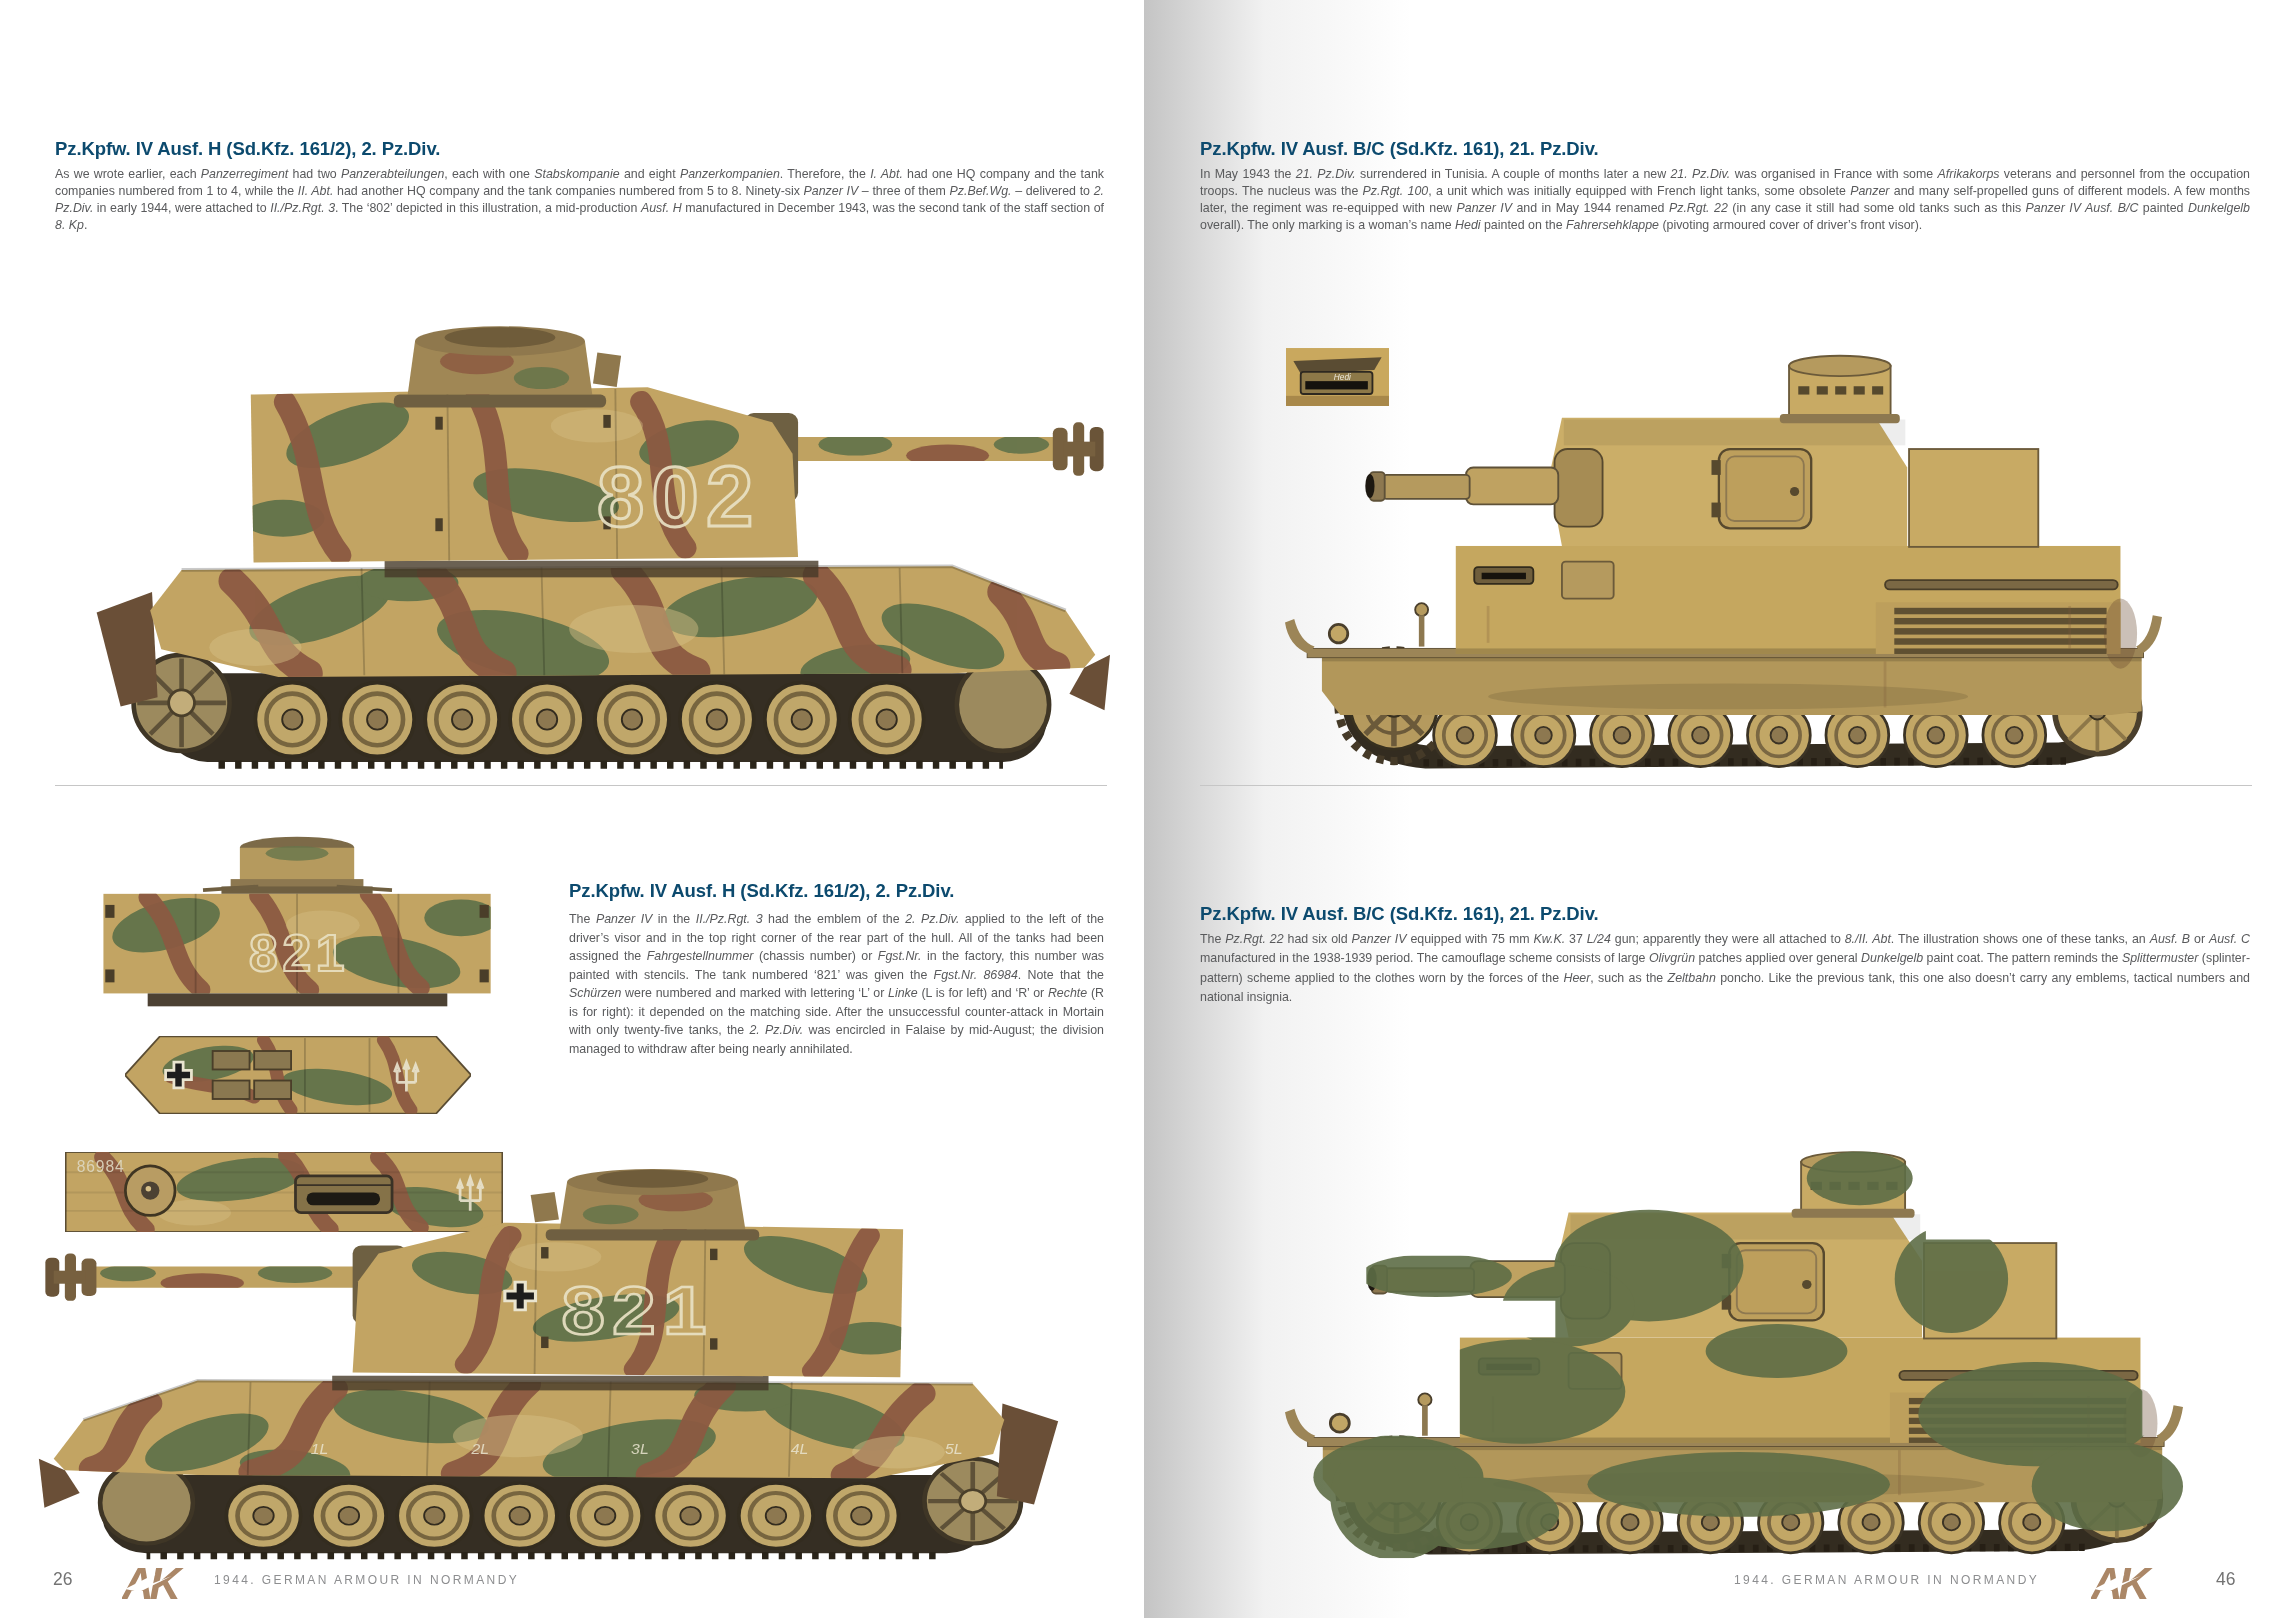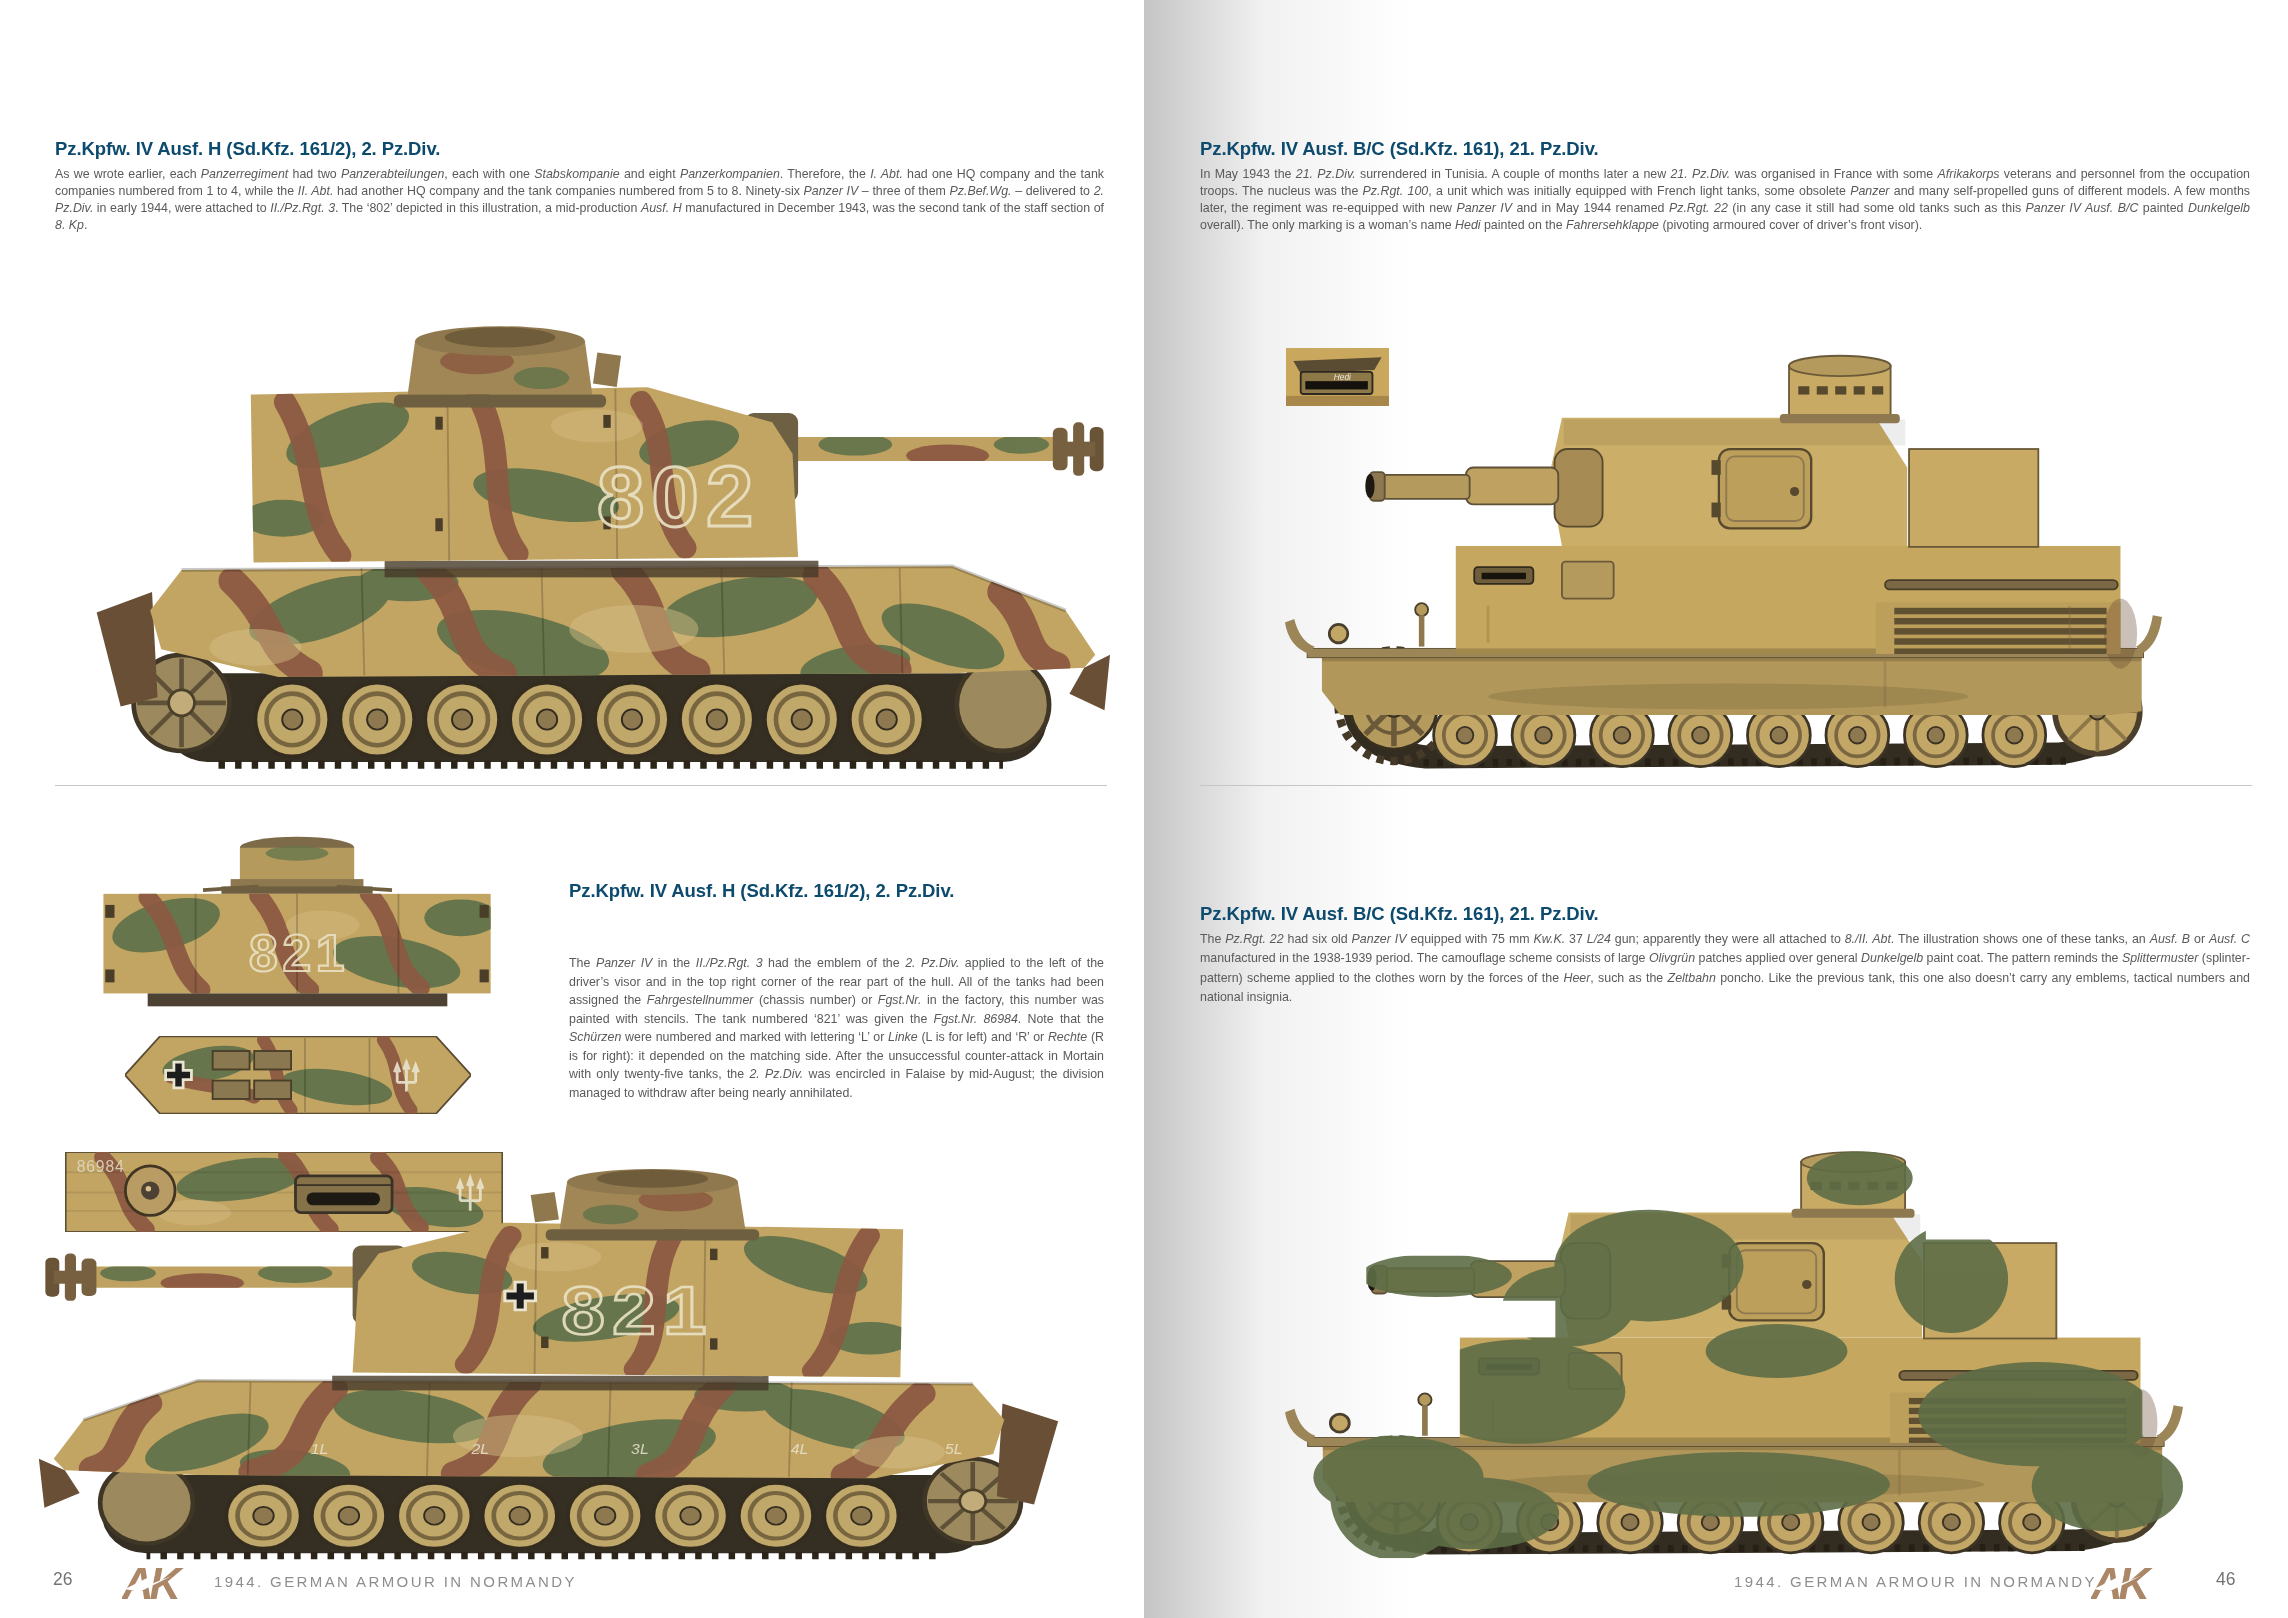--- a/index.html
+++ b/index.html
@@ -2,24 +2,24 @@
 <html style="font-size:14.8px"><head>
 <meta charset="utf-8">
 <style>
   html,body{margin:0;padding:0;}
   body{width:2289px;height:1619px;position:relative;background:#ffffff;
        font-family:"Liberation Sans",sans-serif;overflow:hidden;}
   .abs{position:absolute;}
   .heading{font-weight:bold;font-size:18.5px;color:#0c4a6e;letter-spacing:-0.1px;white-space:nowrap;}
   .bodytxt{font-size:12.4px;line-height:17px;color:#595a5c;text-align:justify;}
   .bodytxt i{}
-  .mid-body{line-height:18.5px;margin-top:44px;}
+  .mid-body{line-height:18.5px;}
   .divider{height:0.9px;background:#c6c6c6;}
   .fold{background:linear-gradient(to right, rgba(60,60,60,0.30), rgba(120,120,120,0.10) 45%, rgba(255,255,255,0) 100%);}
-  .footer-title{font-size:15px;letter-spacing:2.4px;color:#8d8e90;white-space:nowrap;}
+  .footer-title{font-size:12px;letter-spacing:2.4px;color:#8d8e90;white-space:nowrap;}
   .pageno{font-size:17.5px;color:#737373;}
   svg{display:block;}
   svg text{font-family:"Liberation Sans",sans-serif;}
   .stencil{fill:none;stroke:#e9e1c4;stroke-width:3.2px;font-weight:bold;opacity:.92;letter-spacing:8px;}
   .stencil-sm{fill:none;stroke:#e9e1c4;stroke-width:2.4px;font-weight:bold;opacity:.9;letter-spacing:5px;}
   .sk-label{fill:#e9e4cf;font-size:17px;opacity:.85;font-style:italic;}
   .chassisnum{fill:#ded8c2;font-size:17px;opacity:.9;letter-spacing:1px;}
   .hedi{fill:#f2efe4;font-size:9px;font-style:italic;opacity:.95;}
 </style>
 </head>

